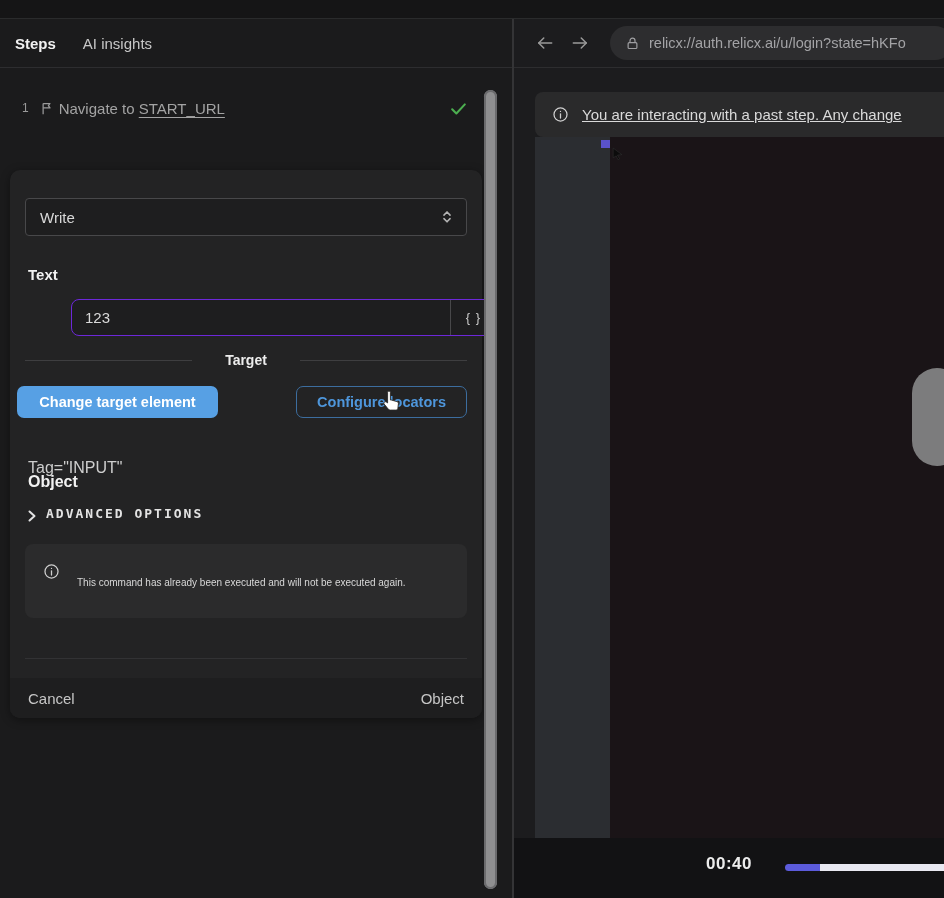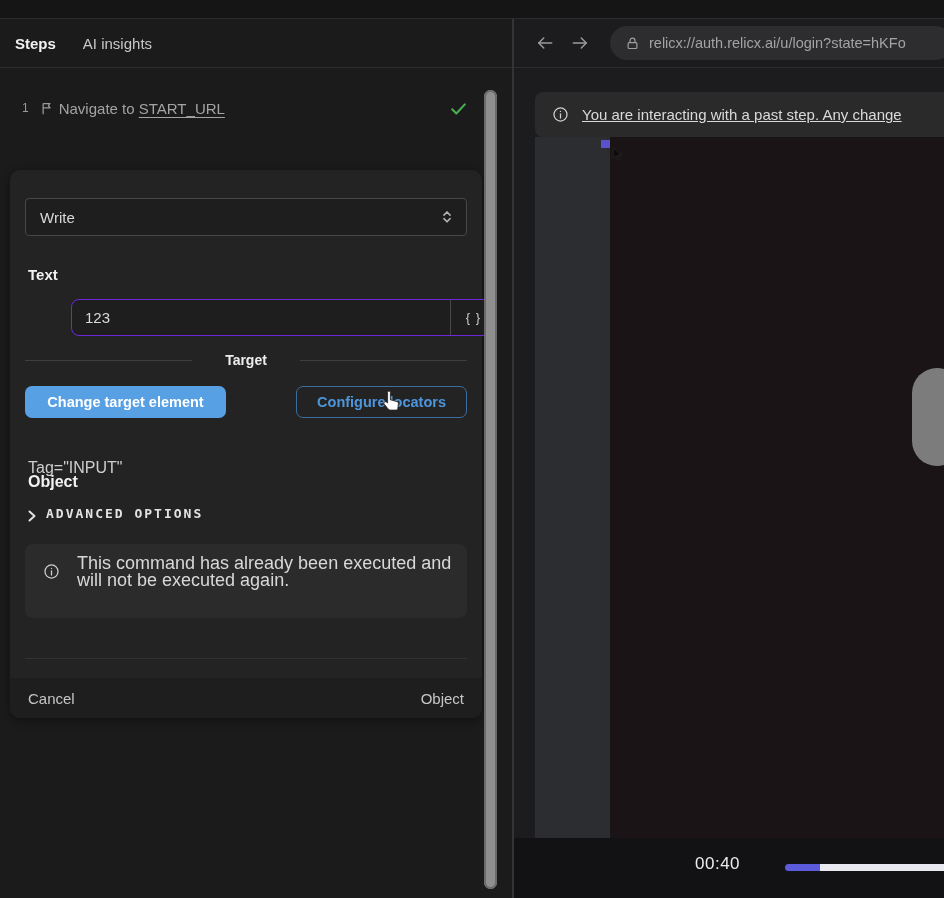--- a/index.html
+++ b/index.html
@@ -33,34 +33,34 @@
 
   .text-label { position:absolute; left:18px; top:96px; font-size:15px; font-weight:700; color:#f2f2f2; }
   .input-row { position:absolute; left:15px; top:129px; width:426px; height:37px; border:1px solid #6d28d9; border-radius:8px; display:flex; background:#1e1e1f; overflow:hidden;margin-left:46px; }
   .text-input { flex:1; display:flex; align-items:center; padding-left:13px; font-size:15px; color:#d9d9d9; }
   .var-btn { width:46px; border-left:1px solid #48484a; display:flex; align-items:center; justify-content:center; font-size:13px; letter-spacing:1px; color:#c9c9c9; cursor:pointer; }
 
   .target-row { position:absolute; left:15px; top:181px; width:442px; height:18px; display:flex; align-items:center; gap:33px; }
   .target-line { flex:1; height:1px; background:#3e3e40; }
   .target-text { font-size:14px; font-weight:700; color:#ededed; }
 
-  .btn-blue { position:absolute; left:15px; top:216px; width:201px; height:32px; background:#57a0e4; border:none; border-radius:7px; color:#ffffff; font-size:14.5px; font-weight:600; font-family:inherit; cursor:pointer; }
+  .btn-blue { position:absolute; left:7px; top:216px; width:201px; height:32px; background:#57a0e4; border:none; border-radius:7px; color:#ffffff; font-size:14.5px; font-weight:600; font-family:inherit; cursor:pointer; }
   .btn-outline { position:absolute; left:286px; top:216px; width:171px; height:32px; background:transparent; border:1.5px solid #3c6d9f; border-radius:7px; color:#4e96db; font-size:14.5px; font-weight:600; font-family:inherit; cursor:pointer; }
   .hand-cursor { position:absolute; left:370px; top:219px; width:24px; height:24px; z-index:4; pointer-events:none; }
 
   .object-label { position:absolute; left:18px; top:255px; font-size:16px; font-weight:700; color:#f2f2f2;margin-top:48px; }
   .object-value { position:absolute; left:18px; top:289px; font-size:16px; color:#cecece; }
 
   .advanced { position:absolute; left:16px; top:336px; display:flex; align-items:center; gap:8px; cursor:pointer; }
   .advanced-chevron { width:12px; height:12px; }
   .advanced-text { font-family:"DejaVu Sans Mono", monospace; font-size:13px; font-weight:700; letter-spacing:2px; color:#e3e3e3; }
 
   .info-box { position:absolute; left:15px; top:374px; width:442px; height:74px; background:#2b2b2c; border-radius:8px; }
   .info-box .info-icon { position:absolute; left:18px; top:19px; width:17px; height:17px; }
-  .info-box .info-text { position:absolute; left:52px; top:11px; right:14px; font-size:18px; line-height:17px; color:#d8d8d8; }
+  .info-box .info-text { position:absolute; left:52px; top:27px; right:14px; font-size:10px; line-height:24px; color:#d8d8d8; }
 
   .card-divider { position:absolute; left:15px; right:15px; top:488px; height:1px; background:#323234; }
   .card-footer { position:absolute; left:0; right:0; bottom:0; height:40px; background:#1e1e1f; border-radius:0 0 10px 10px; display:flex; align-items:center; justify-content:space-between; padding:0 18px; }
   .footer-btn { font-size:15px; color:#c6c6c6; background:none; border:none; font-family:inherit; cursor:pointer; padding:0; }
 
   .scrollbar-thumb { position:absolute; left:484px; top:71px; width:13px; height:799px; background:#8f8f90; border-radius:7px; box-shadow:inset 0 0 0 2px #6b6b6d; cursor:pointer; }
 
   
   .right-panel { position:relative; flex:1; height:100%; background:#1c1c1e; overflow:hidden; }
   .r-header { height:49px; border-bottom:1px solid #2d2d2f; display:flex; align-items:center; padding-left:21px; }
@@ -74,21 +74,21 @@
   .banner .info-icon { width:17px; height:17px; flex:none; }
   .banner-text { font-size:15px; color:#dadada; white-space:nowrap;text-decoration:underline; }
 
   .content { position:absolute; left:21px; top:118px; right:0; bottom:60px; display:flex; }
   .content-strip { width:75px; background:#2b2d31; flex:none; }
   .content-video { flex:1; background:#1a1417; position:relative; }
   .purple-square { position:absolute; left:-9px; top:3px; width:9px; height:8px; background:#5a52cb; }
   .mini-cursor { position:absolute; left:1px; top:9px; width:13px; height:13px; }
 
   .player { position:absolute; left:0; right:0; bottom:0; height:60px; background:#121214; }
-  .player-time { position:absolute; left:181px; top:16px; font-size:17px; color:#ececec; letter-spacing:.5px; }
+  .player-time { position:absolute; left:192px; top:16px; font-size:17px; color:#ececec; letter-spacing:.5px;font-weight:bold; }
   .progress { position:absolute; left:271px; right:0; top:26px; height:7px; display:flex; cursor:pointer; }
   .progress-fill { width:35px; background:#5c5bdb; border-radius:4px 0 0 4px; }
   .progress-track { flex:1; background:#e9e9f2; }
 
   .side-pill { position:absolute; right:-18px; top:349px; width:50px; height:98px; background:#7c7c7d; border-radius:25px; z-index:6; cursor:pointer; }
 </style>
 </head>
 <body>
 
 <div class="app">

